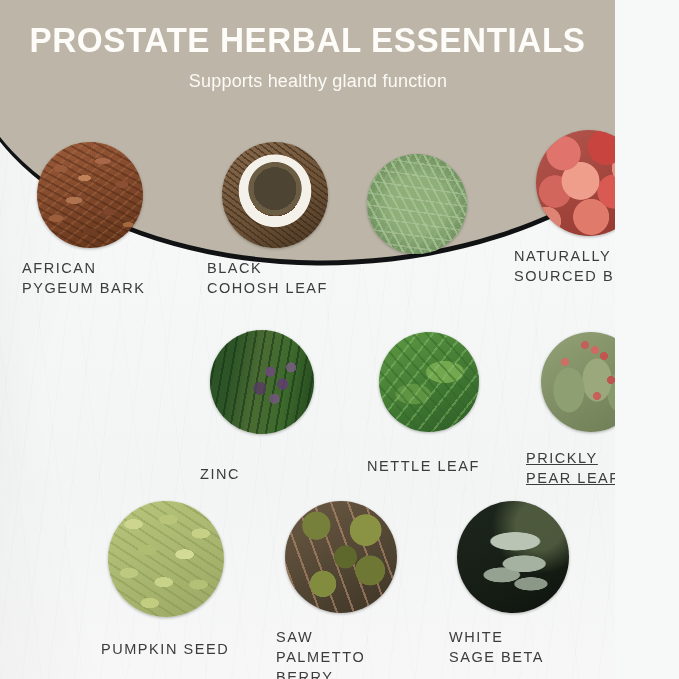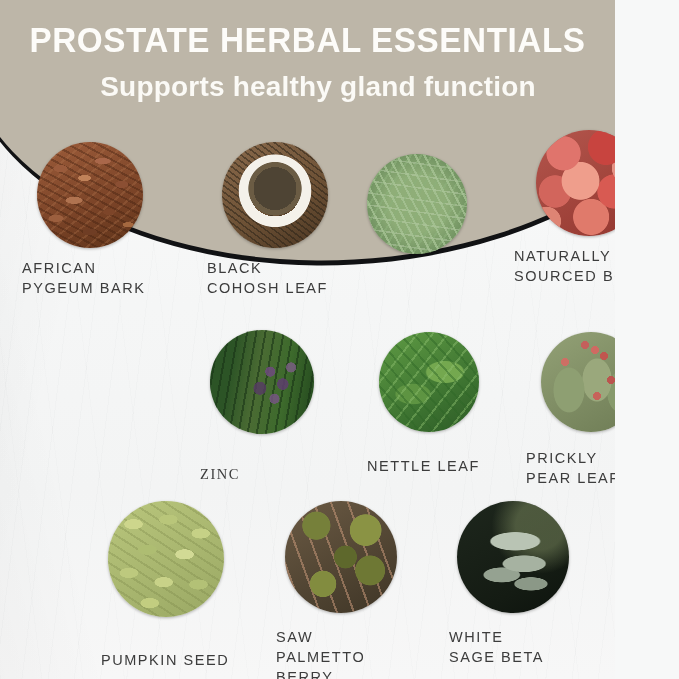--- a/index.html
+++ b/index.html
@@ -31,21 +31,21 @@
     border-radius:0 0 50% 50%/0 0 46% 46%;
     transform:rotate(-3.1deg);transform-origin:50% 50%;
     box-shadow:0 5px 0 0 #111214;
   }
 
   
   .title{position:absolute;left:0;right:0;top:20px;text-align:center;
     color:#fdfcf9;font-size:35px;font-weight:700;letter-spacing:.6px;
     transform:scaleX(.95);white-space:nowrap;}
   .subtitle{position:absolute;left:0;right:0;top:71px;text-align:center;
-    color:#fbfaf6;font-size:28px;font-weight:700;letter-spacing:.2px;white-space:nowrap;margin-left:21px;}
+    color:#fbfaf6;font-size:18px;font-weight:400;letter-spacing:.2px;white-space:nowrap;margin-left:21px;}
 
   
   .ing{position:absolute;text-align:left;}
   .disc{border-radius:50%;margin:0 auto;overflow:hidden;position:relative;
     box-shadow:0 1px 3px rgba(0,0,0,.28);}
   .disc .tex{position:absolute;inset:0;}
   .cap{margin-top:10px;font-size:14.5px;line-height:20px;letter-spacing:1.55px;
     color:#3c3c3c;font-weight:400;white-space:pre-line;}
 
   
@@ -191,41 +191,41 @@
         <div class="tex t-apple"></div>
       </div>
     <div class="cap">NATURALLY
 SOURCED BORON</div>
   </div>
 
   <div class="ing" style="left:200px;top:330px;width:124px;">
     <div class="disc" style="width:104px;height:104px;">
         <div class="tex t-zinc"></div>
       </div>
-    <div class="cap" style="margin-top:30px;font-family:Liberation Serif, serif;">ZINC</div>
+    <div class="cap" style="margin-top:30px;">ZINC</div>
   </div>
   <div class="ing" style="left:367px;top:332px;width:124px;">
     <div class="disc" style="width:100px;height:100px;">
         <div class="tex t-nettle"></div>
       </div>
     <div class="cap" style="margin-top:24px;">NETTLE LEAF</div>
   </div>
   <div class="ing" style="left:526px;top:332px;width:130px;">
     <div class="disc" style="width:100px;height:100px;">
         <div class="tex t-prickly"></div>
       </div>
-    <div class="cap" style="margin-top:16px;">PRICKLY
+    <div class="cap" style="margin-top:16px;text-decoration:underline;">PRICKLY
 PEAR LEAF</div>
   </div>
 
   <div class="ing" style="left:101px;top:501px;width:130px;">
     <div class="disc" style="width:116px;height:116px;">
         <div class="tex t-pumpkin"></div>
       </div>
-    <div class="cap" style="margin-top:33px;">PUMPKIN SEED</div>
+    <div class="cap" style="margin-top:22px;">PUMPKIN SEED</div>
   </div>
   <div class="ing" style="left:276px;top:501px;width:130px;">
     <div class="disc" style="width:112px;height:112px;">
         <div class="tex t-palmetto"></div>
       </div>
     <div class="cap" style="margin-top:14px;">SAW PALMETTO
 BERRY</div>
   </div>
   <div class="ing" style="left:449px;top:501px;width:128px;">
     <div class="disc" style="width:112px;height:112px;">

